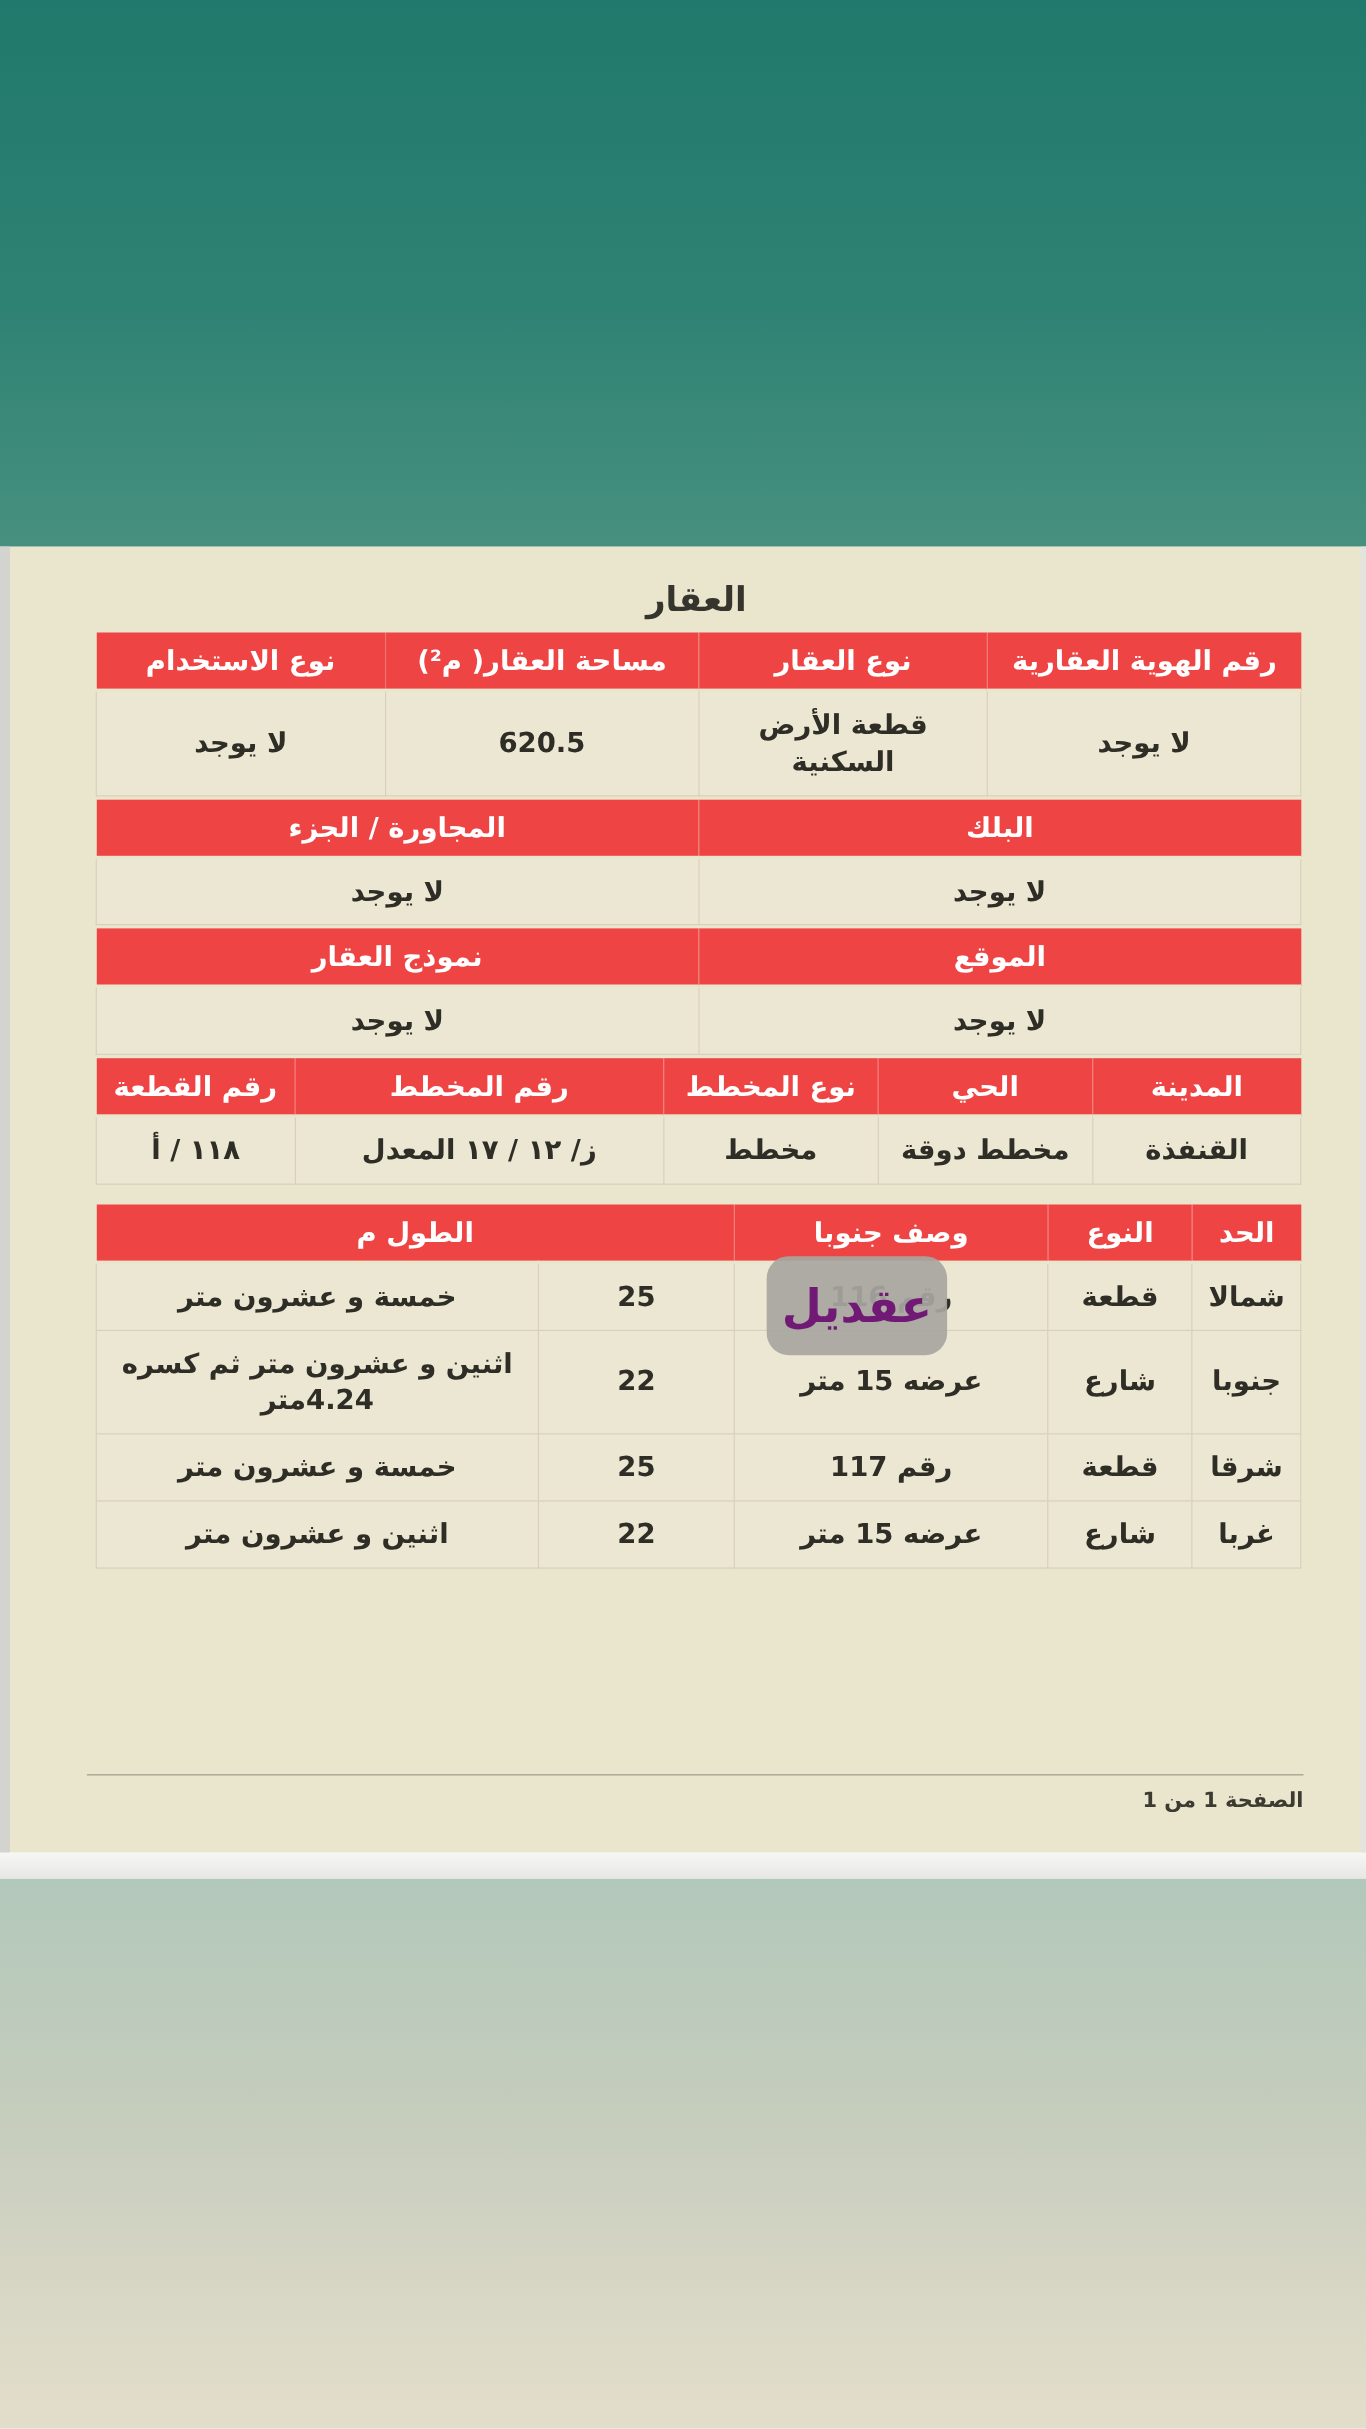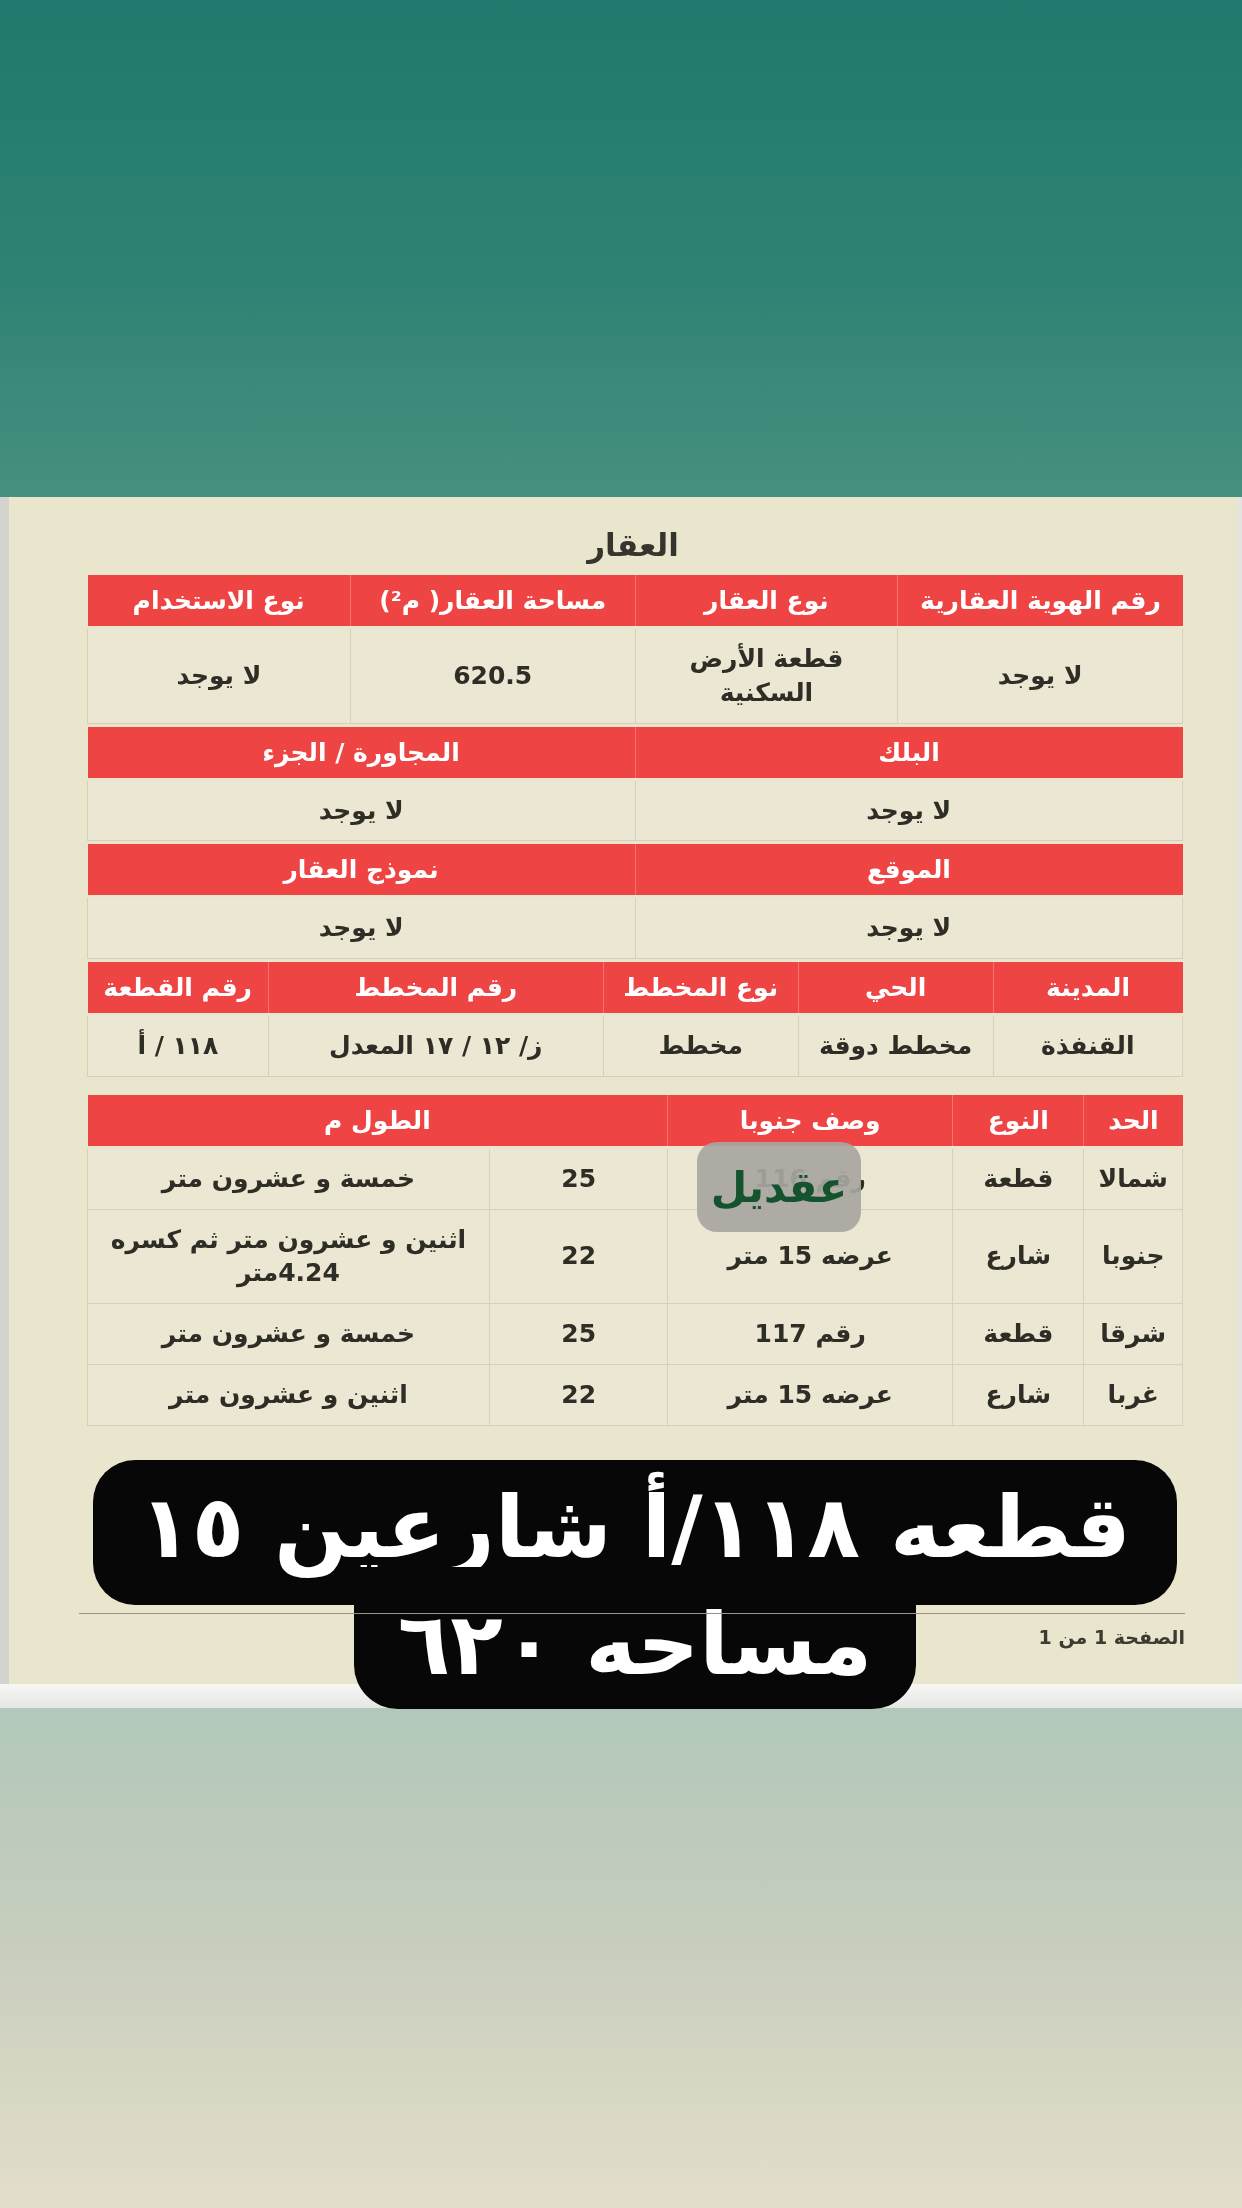--- a/index.html
+++ b/index.html
@@ -67,21 +67,21 @@
     position: absolute;
     top: 645px;
     left: 688px;
     width: 164px;
     height: 90px;
     background: rgba(167, 166, 160, 0.92);
     border-radius: 20px;
     display: flex;
     align-items: center;
     justify-content: center;
-    color: #14532d;
+    color: #701a75;
     font-size: 42px;
     font-weight: 700;
     letter-spacing: 1px;
   }
 
   
   .caption { margin-top: 34px; display: flex; flex-direction: column; align-items: center; }
   .caption .line1 {
     background: #070707;
     color: #ffffff;
@@ -252,24 +252,20 @@
       <td>شارع</td>
       <td>عرضه 15 متر</td>
       <td>22</td>
       <td>اثنين و عشرون متر</td>
     </tr>
   </tbody>
     </table>
 
   <div class="watermark">عقديل</div>
 
-  <div class="caption">
-    <div class="line1">قطعه ١١٨/أ شارعين ١٥</div>
-    <div class="line2">مساحه ٦٢٠</div>
-  </div>
 
   <div class="footer">
     <div class="pageno">الصفحة 1 من 1</div>
   </div>
 
 </div>
 
 <div class="paper-edge"></div>
 <div class="bg-bottom"></div>
 

